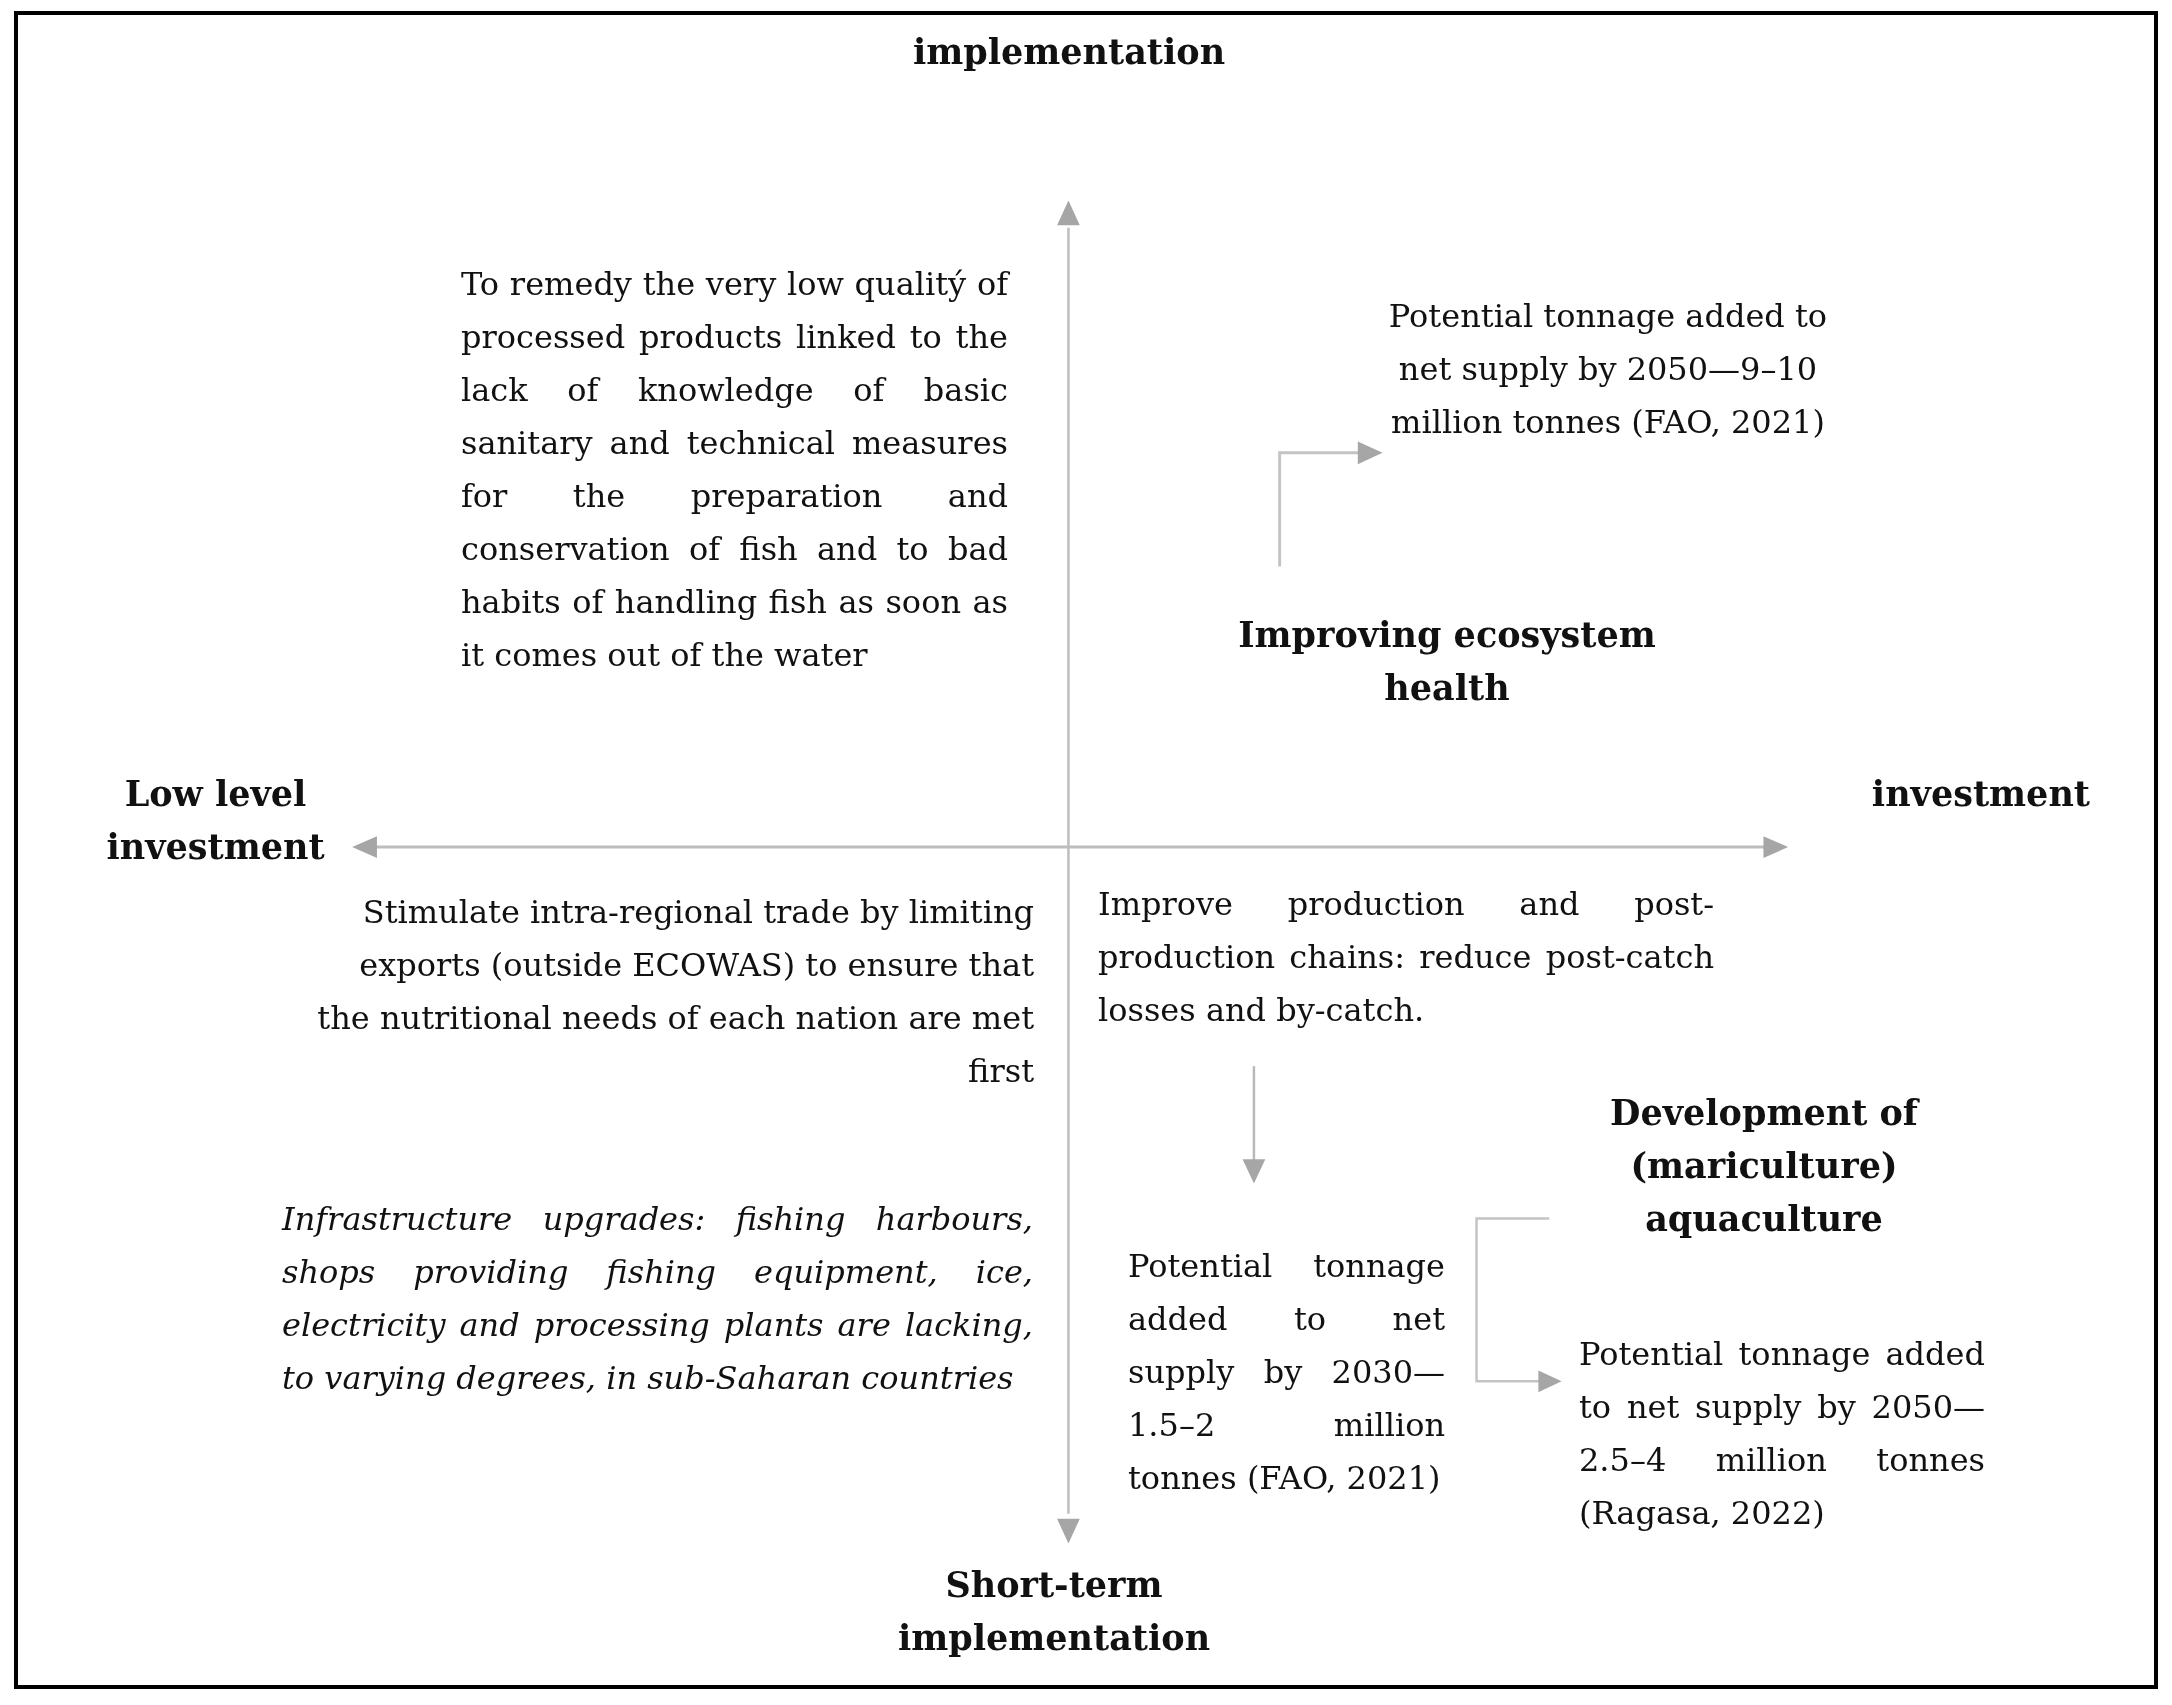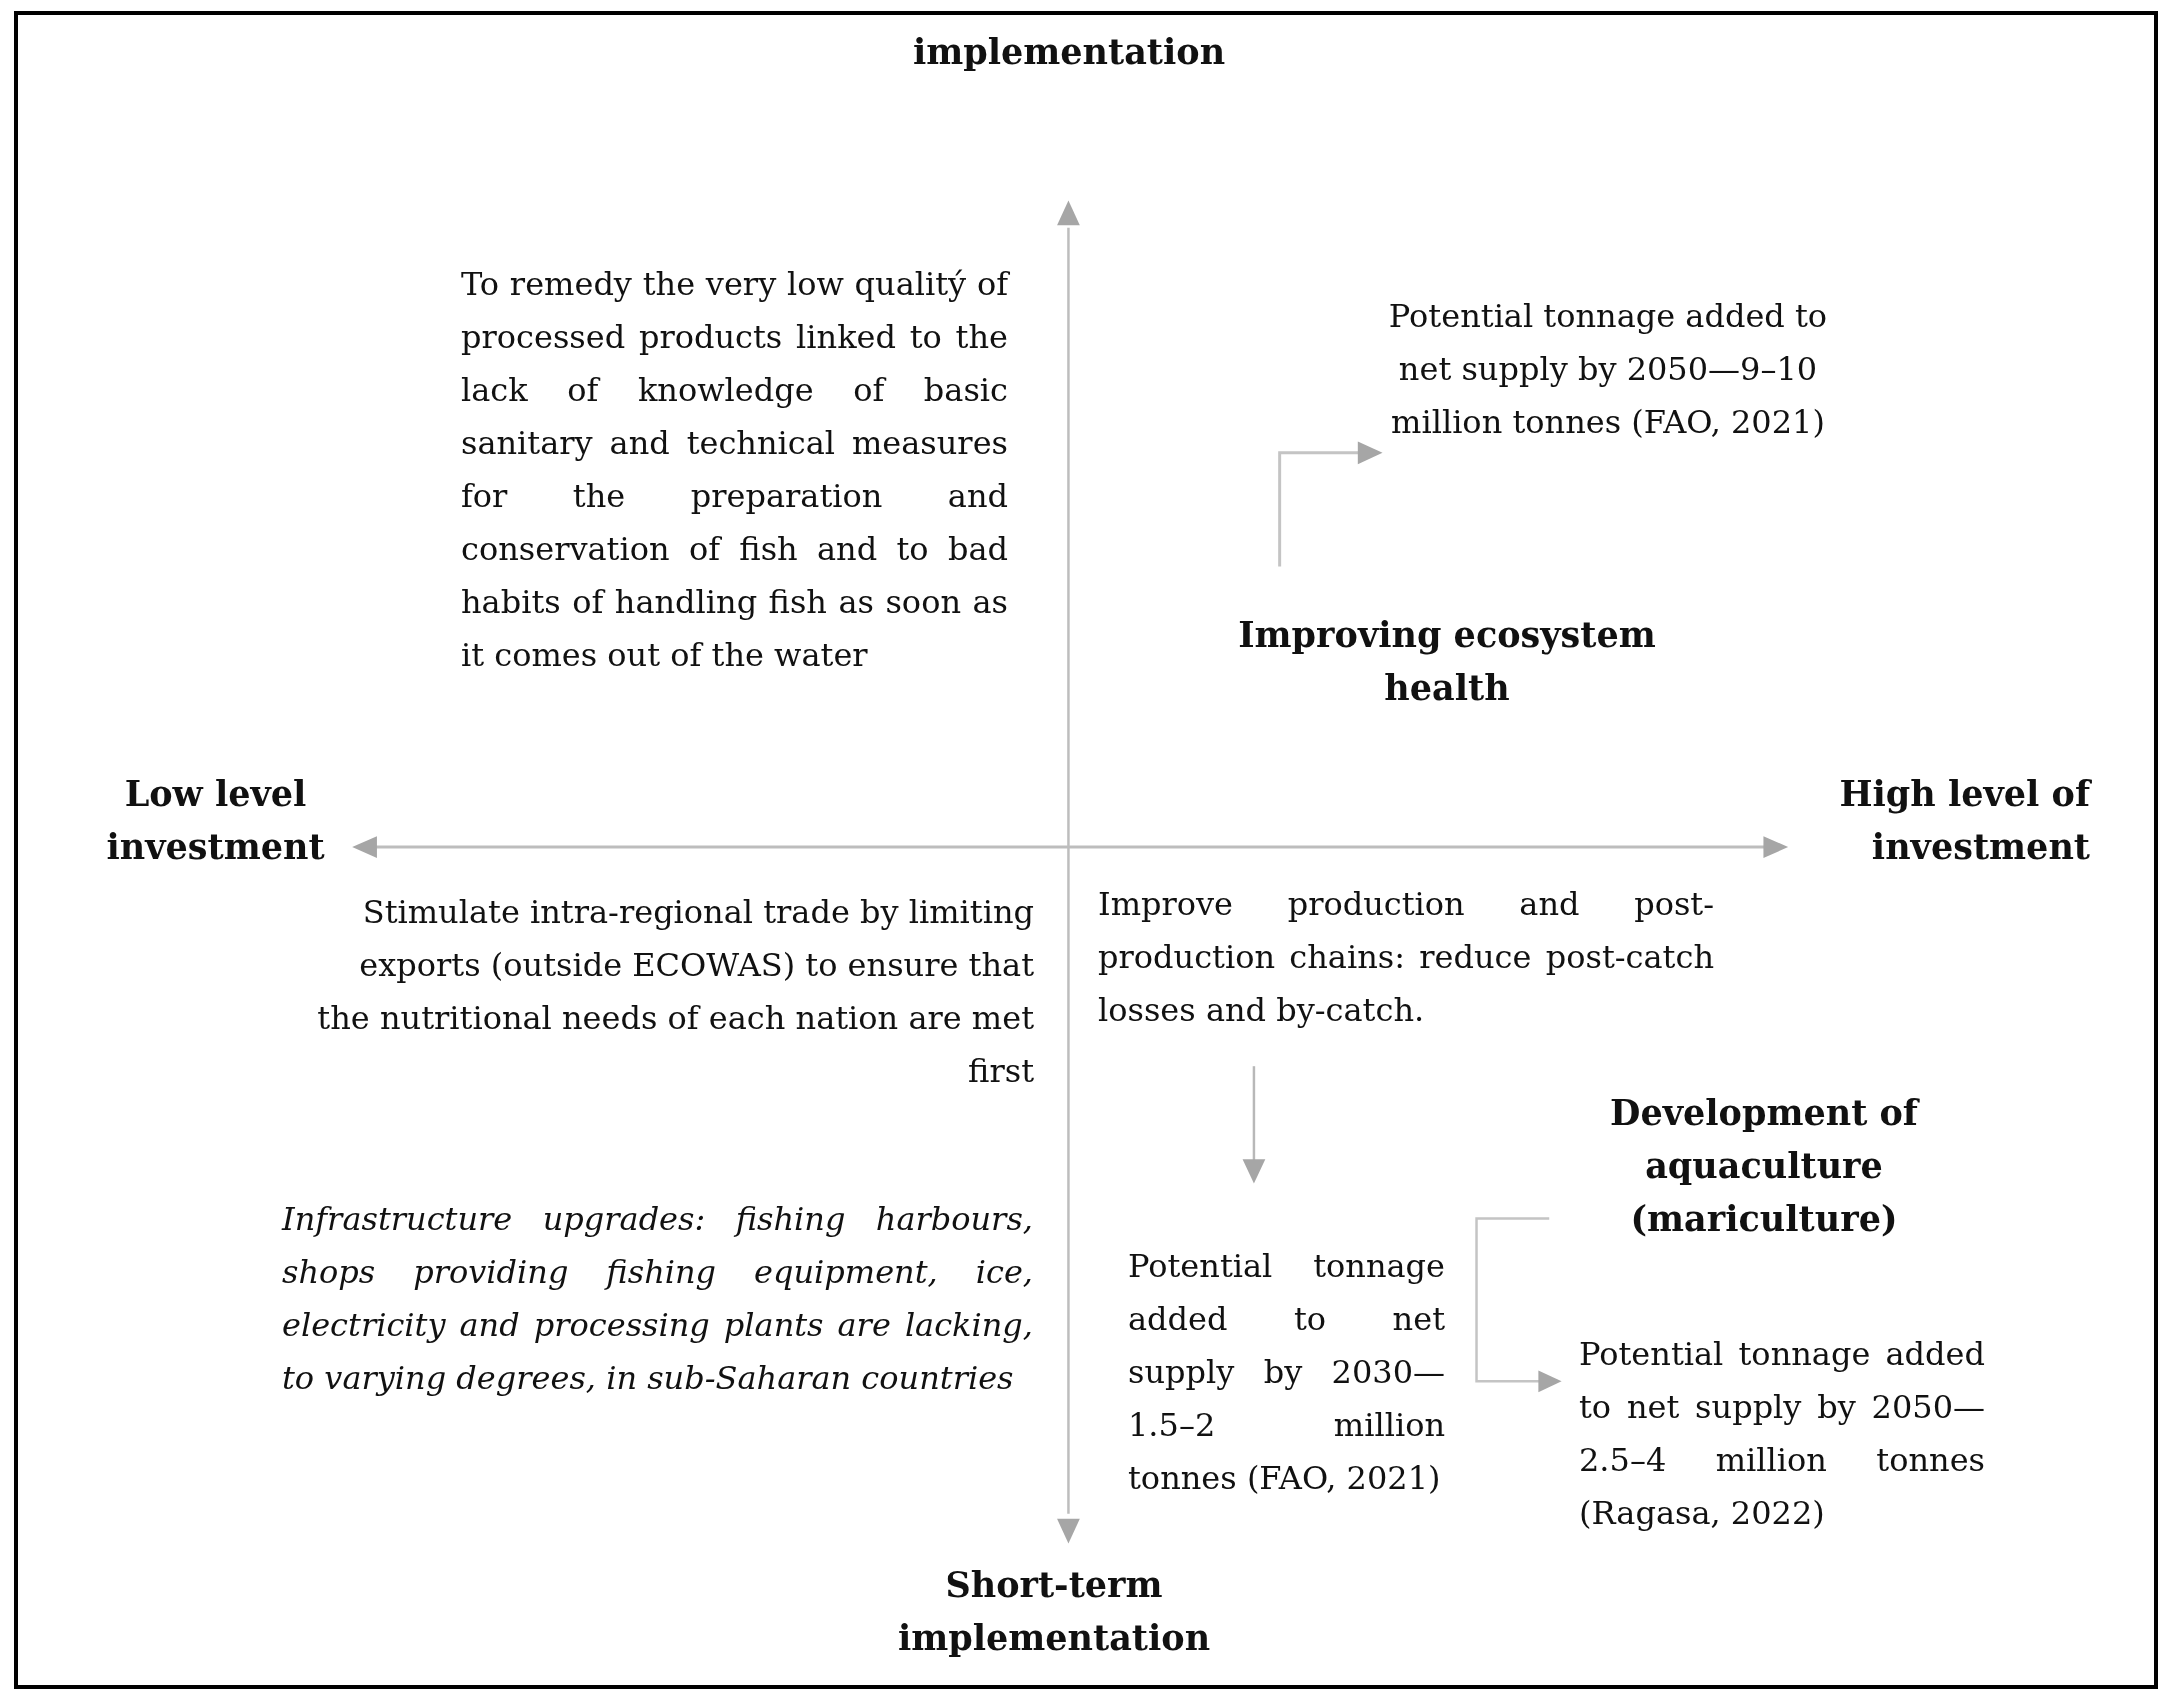--- a/index.html
+++ b/index.html
@@ -62,38 +62,37 @@
   <div>Short-term</div>
   <div>implementation</div>
 </div>
 
 <div class="txt bold" style="left:67px; top:767px; width:297px;">
   <div>Low level</div>
   <div>investment</div>
 </div>
 
 <div class="txt bold right" style="left:1761px; top:767px; width:329px;">
-  <div>High level of</div>
   <div>investment</div>
 </div>
 
 <div class="txt justify" style="left:461px; top:258px; width:547px;">To remedy the very low qualitý of processed products linked to the lack of knowledge of basic sanitary and technical measures for the preparation and conservation of fish and to bad habits of handling fish as soon as it comes out of the water</div>
 
 <div class="txt center" style="left:1378px; top:290px; width:460px;">Potential tonnage added to net supply by 2050—9–10 million tonnes (FAO, 2021)</div>
 
 <div class="txt bold" style="left:1175px; top:608px; width:544px;">Improving ecosystem health</div>
 
 <div class="txt right" style="left:317px; top:886px; width:717px;">Stimulate intra-regional trade by limiting exports (outside ECOWAS) to ensure that the nutritional needs of each nation are met first</div>
 
 <div class="txt justify" style="left:282px; top:1193px; width:751px;font-style:italic;">Infrastructure upgrades: fishing harbours, shops providing fishing equipment, ice, electricity and processing plants are lacking, to varying degrees, in sub-Saharan countries</div>
 
 <div class="txt justify" style="left:1098px; top:878px; width:616px;">Improve production and post-production chains: reduce post-catch losses and by-catch.</div>
 
 <div class="txt justify" style="left:1128px; top:1215px; width:317px;margin-top:25px;">Potential tonnage added to net supply by 2030—1.5–2 million tonnes (FAO, 2021)</div>
 
 <div class="txt bold" style="left:1591px; top:1086px; width:346px;">
   <div>Development of</div>
+  <div>(mariculture)</div>
   <div>aquaculture</div>
-  <div>(mariculture)</div>
 </div>
 
 <div class="txt justify" style="left:1579px; top:1328px; width:406px;">Potential tonnage added to net supply by 2050—2.5–4 million tonnes (Ragasa, 2022)</div>
 
 
 </body></html>

